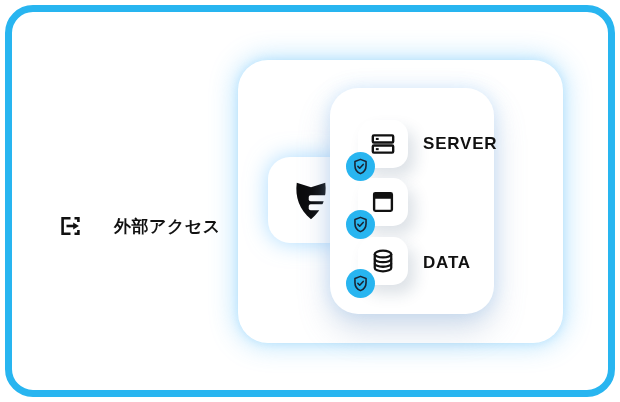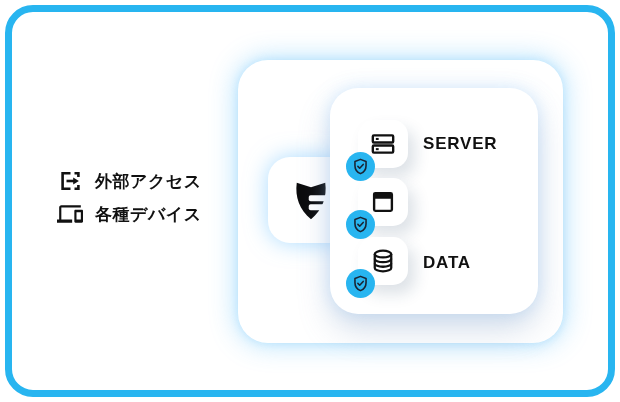--- a/index.html
+++ b/index.html
@@ -3,32 +3,32 @@
 <meta charset="utf-8">
 <style>
   html,body{margin:0;padding:0;background:#ffffff;}
   .canvas{position:relative;width:620px;height:402px;background:#ffffff;overflow:hidden;
           font-family:"Liberation Sans","DejaVu Sans",sans-serif;}
   
   .frame{position:absolute;left:5px;top:5px;right:5px;bottom:5px;
          border:7px solid #28b5f0;border-radius:28px;background:#ffffff;}
   
   .left-list{position:absolute;left:57px;top:169px;display:flex;flex-direction:column;gap:9px;z-index:4;}
-  .left-item{display:flex;align-items:center;gap:12px;height:24px;}
+  .left-item{display:flex;align-items:flex-start;gap:31px;height:24px;margin-top:46px;}
   .left-item svg{flex:0 0 auto;display:block;}
   .left-label{font-size:17px;font-weight:700;color:#111111;letter-spacing:0.5px;white-space:nowrap;}
   
   .zone{position:absolute;left:238px;top:60px;width:325px;height:283px;border-radius:30px;
         background:#ffffff;box-shadow:0 0 26px 2px rgba(60,180,250,0.38),0 0 8px rgba(60,180,250,0.18);z-index:1;}
   
   .shield-tile{position:absolute;left:268px;top:157px;width:86px;height:86px;border-radius:22px;
         background:#ffffff;box-shadow:0 0 22px rgba(100,190,255,0.55);z-index:2;}
   .shield-tile svg{position:absolute;left:19px;top:18px;}
   
-  .card{position:absolute;left:330px;top:88px;width:208px;height:226px;border-radius:28px;
+  .card{position:absolute;left:330px;top:88px;width:164px;height:226px;border-radius:28px;
         background:#ffffff;z-index:3;
         box-shadow:0 16px 32px rgba(120,150,190,0.30),0 0 18px rgba(140,200,255,0.35);}
   .asset-tile{position:absolute;left:28px;width:50px;height:48px;border-radius:15px;background:#ffffff;
         box-shadow:7px 9px 15px rgba(30,60,95,0.15);}
   .asset-tile svg{position:absolute;left:12px;top:11px;}
   .asset-label{position:absolute;left:93px;transform:translateY(-50%);
         font-size:17px;font-weight:800;color:#111111;letter-spacing:0.8px;white-space:nowrap;}
   .badge{position:absolute;width:29px;height:29px;border-radius:50%;background:#28b5f0;z-index:5;
         display:flex;align-items:center;justify-content:center;}
   .t1{top:32px;}  .b1{left:16px;top:64px;}  .l1{top:56px;}
@@ -44,26 +44,20 @@
   <div class="left-list">
     <div class="left-item">
       <svg width="26" height="22" viewBox="0 0 26 22">
         <path d="M13.5 3.2 H5.6 V18.8 H13.5" fill="none" stroke="#111111" stroke-width="2.6"></path>
         <path d="M17.5 3.2 H21.4 V7.0" fill="none" stroke="#111111" stroke-width="2.6"></path>
         <path d="M21.4 15.0 V18.8 H17.5" fill="none" stroke="#111111" stroke-width="2.6"></path>
         <path d="M9.5 11 H17.5" fill="none" stroke="#111111" stroke-width="2.6"></path>
         <polygon points="16.2,7.4 21.9,11 16.2,14.6" fill="#111111"></polygon>
       </svg>
       <span class="left-label">外部アクセス</span>
-    </div>
-    <div class="left-item">
-      <svg width="26" height="22" viewBox="0 0 24 20">
-        <path d="M4 4h18V2H4C2.9 2 2 2.9 2 4v11H0v3h14v-3H4V4zm19 2h-6c-.55 0-1 .45-1 1v10c0 .55.45 1 1 1h6c.55 0 1-.45 1-1V7c0-.55-.45-1-1-1zm-1 9h-4V8.4h4V15z" fill="#111111"></path>
-      </svg>
-      <span class="left-label">各種デバイス</span>
     </div>
   </div>
 
   <div class="zone"></div>
 
   <div class="shield-tile">
     <svg width="48" height="50" viewBox="0 0 64 66">
       <path d="M13 10 L32 16 L51 10 C53.5 29 47.5 46 32 58.5 C16.5 46 10.5 29 13 10 Z" fill="#0b0b0c"></path>
       <rect x="29" y="26.5" width="34" height="8" rx="2.5" fill="#ffffff"></rect>
       <rect x="29" y="38.5" width="34" height="8" rx="2.5" fill="#ffffff"></rect>

